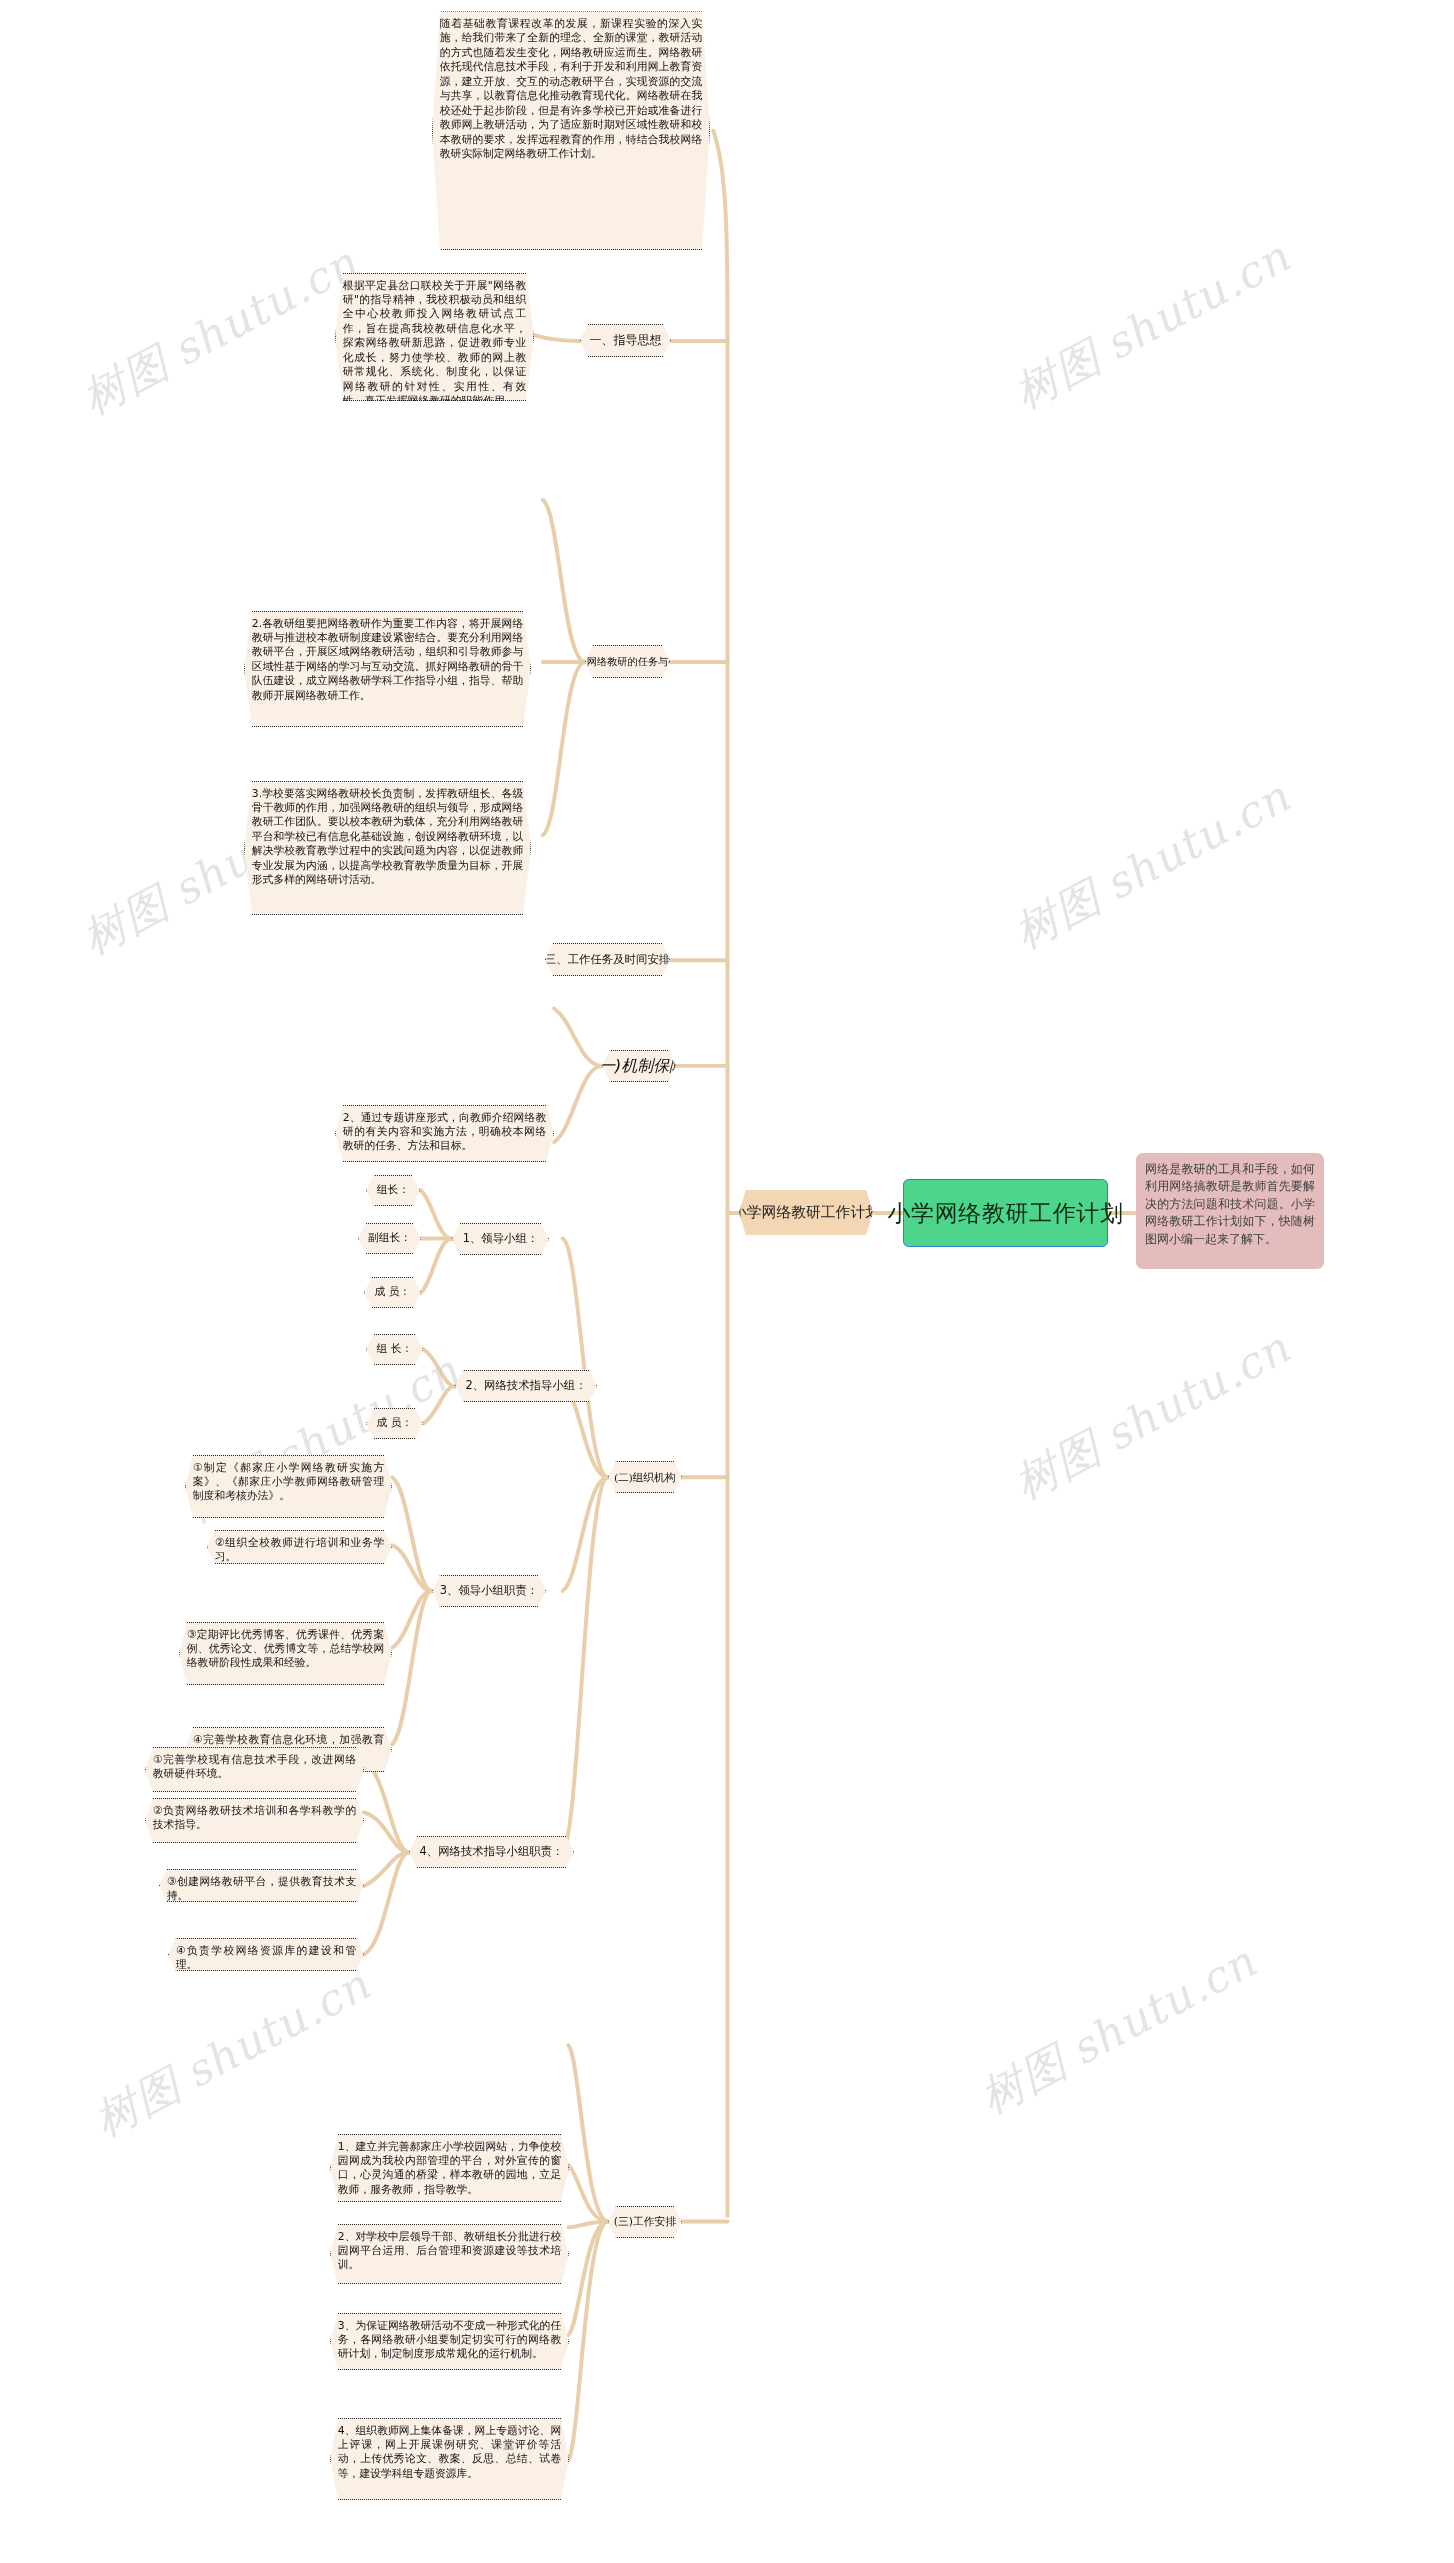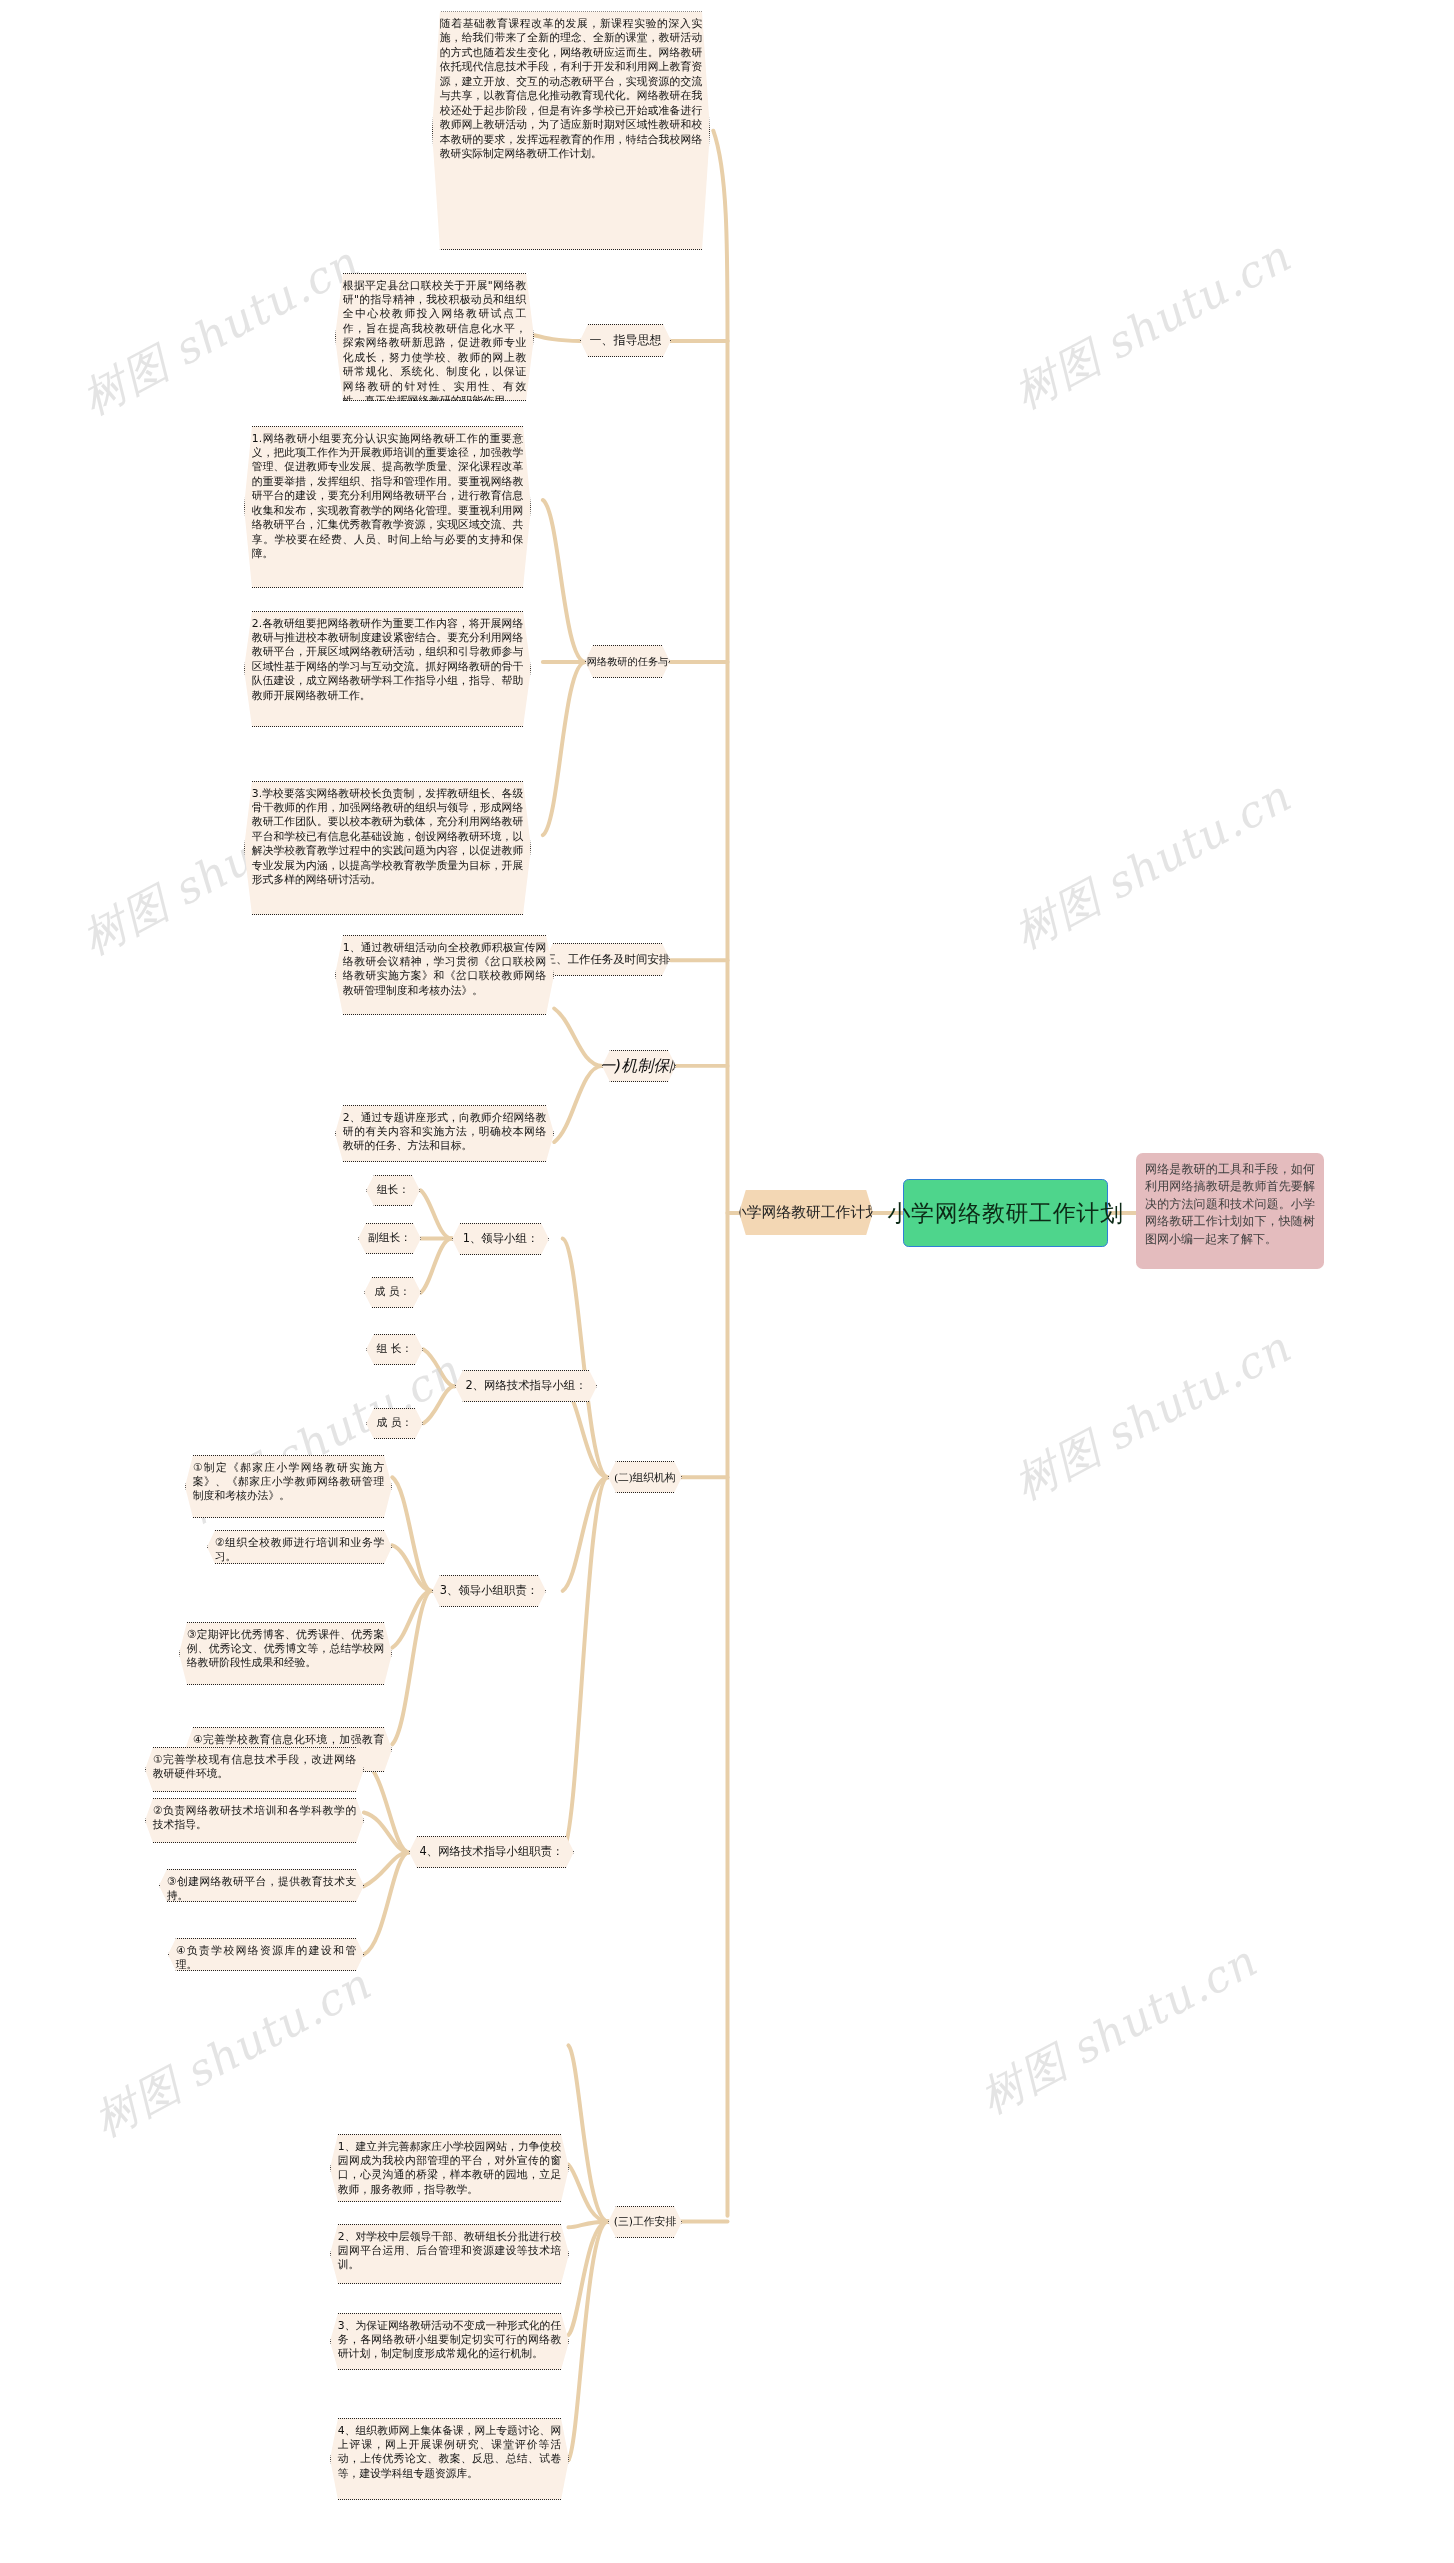--- a/index.html
+++ b/index.html
@@ -133,28 +133,26 @@
   <div class="rootshadow" style="left:739px;top:1190px;width:134px;height:45px;">小学网络教研工作计划</div>
 
   <div class="intro" style="left:1136px;top:1153px;width:188px;height:116px;">网络是教研的工具和手段，如何利用网络搞教研是教师首先要解决的方法问题和技术问题。小学网络教研工作计划如下，快随树图网小编一起来了解下。</div>
 
   <div class="node para" style="left:432px;top:11.4px;width:278px;height:239px;">随着基础教育课程改革的发展，新课程实验的深入实施，给我们带来了全新的理念、全新的课堂，教研活动的方式也随着发生变化，网络教研应运而生。网络教研依托现代信息技术手段，有利于开发和利用网上教育资源，建立开放、交互的动态教研平台，实现资源的交流与共享，以教育信息化推动教育现代化。网络教研在我校还处于起步阶段，但是有许多学校已开始或准备进行教师网上教研活动，为了适应新时期对区域性教研和校本教研的要求，发挥远程教育的作用，特结合我校网络教研实际制定网络教研工作计划。</div>
 
   <div class="node label" style="left:580px;top:324px;width:91px;height:33px;">一、指导思想</div>
   <div class="node para" style="left:335px;top:273px;width:199px;height:128px;">根据平定县岔口联校关于开展"网络教研"的指导精神，我校积极动员和组织全中心校教师投入网络教研试点工作，旨在提高我校教研信息化水平，探索网络教研新思路，促进教师专业化成长，努力使学校、教师的网上教研常规化、系统化、制度化，以保证网络教研的针对性、实用性、有效性，真正发挥网络教研的职能作用。</div>
 
   <div class="node label" style="left:585px;top:645px;width:85px;height:33px;font-size:10.2px;">二、网络教研的任务与要求</div>
-  <div class="node para" style="left:244px;top:426px;width:287px;height:162px;">1.网络教研小组要充分认识实施网络教研工作的重要意义，把此项工作作为开展教师培训的重要途径，加强教学管理、促进教师专业发展、提高教学质量、深化课程改革的重要举措，发挥组织、指导和管理作用。要重视网络教研平台的建设，要充分利用网络教研平台，进行教育信息收集和发布，实现教育教学的网络化管理。要重视利用网络教研平台，汇集优秀教育教学资源，实现区域交流、共享。学校要在经费、人员、时间上给与必要的支持和保障。</div>
   <div class="node para" style="left:244px;top:611px;width:287px;height:116px;">2.各教研组要把网络教研作为重要工作内容，将开展网络教研与推进校本教研制度建设紧密结合。要充分利用网络教研平台，开展区域网络教研活动，组织和引导教师参与区域性基于网络的学习与互动交流。抓好网络教研的骨干队伍建设，成立网络教研学科工作指导小组，指导、帮助教师开展网络教研工作。</div>
   <div class="node para" style="left:244px;top:781px;width:287px;height:134px;">3.学校要落实网络教研校长负责制，发挥教研组长、各级骨干教师的作用，加强网络教研的组织与领导，形成网络教研工作团队。要以校本教研为载体，充分利用网络教研平台和学校已有信息化基础设施，创设网络教研环境，以解决学校教育教学过程中的实践问题为内容，以促进教师专业发展为内涵，以提高学校教育教学质量为目标，开展形式多样的网络研讨活动。</div>
 
   <div class="node label" style="left:545px;top:943px;width:125px;height:33px;font-size:11.4px;">三、工作任务及时间安排</div>
 
   <div class="node label" style="left:602px;top:1050px;width:74px;height:32px;font-size:16px;font-style:italic;">(一)机制保障</div>
-  <div class="node para" style="left:335px;top:935px;width:219px;height:80px;">1、通过教研组活动向全校教师积极宣传网络教研会议精神，学习贯彻《岔口联校网络教研实施方案》和《岔口联校教师网络教研管理制度和考核办法》。</div>
   <div class="node para" style="left:335px;top:1105px;width:219px;height:57px;">2、通过专题讲座形式，向教师介绍网络教研的有关内容和实施方法，明确校本网络教研的任务、方法和目标。</div>
 
   <div class="node label" style="left:608px;top:1461px;width:74px;height:32px;font-size:10.8px;font-family:Liberation Serif, serif;">(二)组织机构</div>
 
   <div class="node label" style="left:452px;top:1223px;width:97px;height:32px;font-size:11.4px;">1、领导小组：</div>
   <div class="node label small" style="left:366px;top:1175px;width:54px;height:31px;">组长：</div>
   <div class="node label small" style="left:358px;top:1223px;width:63px;height:31px;">副组长：</div>
   <div class="node label small" style="left:364px;top:1277px;width:57px;height:31px;">成 员：</div>
 
   <div class="node label" style="left:455px;top:1370px;width:142px;height:32px;font-size:11.4px;">2、网络技术指导小组：</div>

